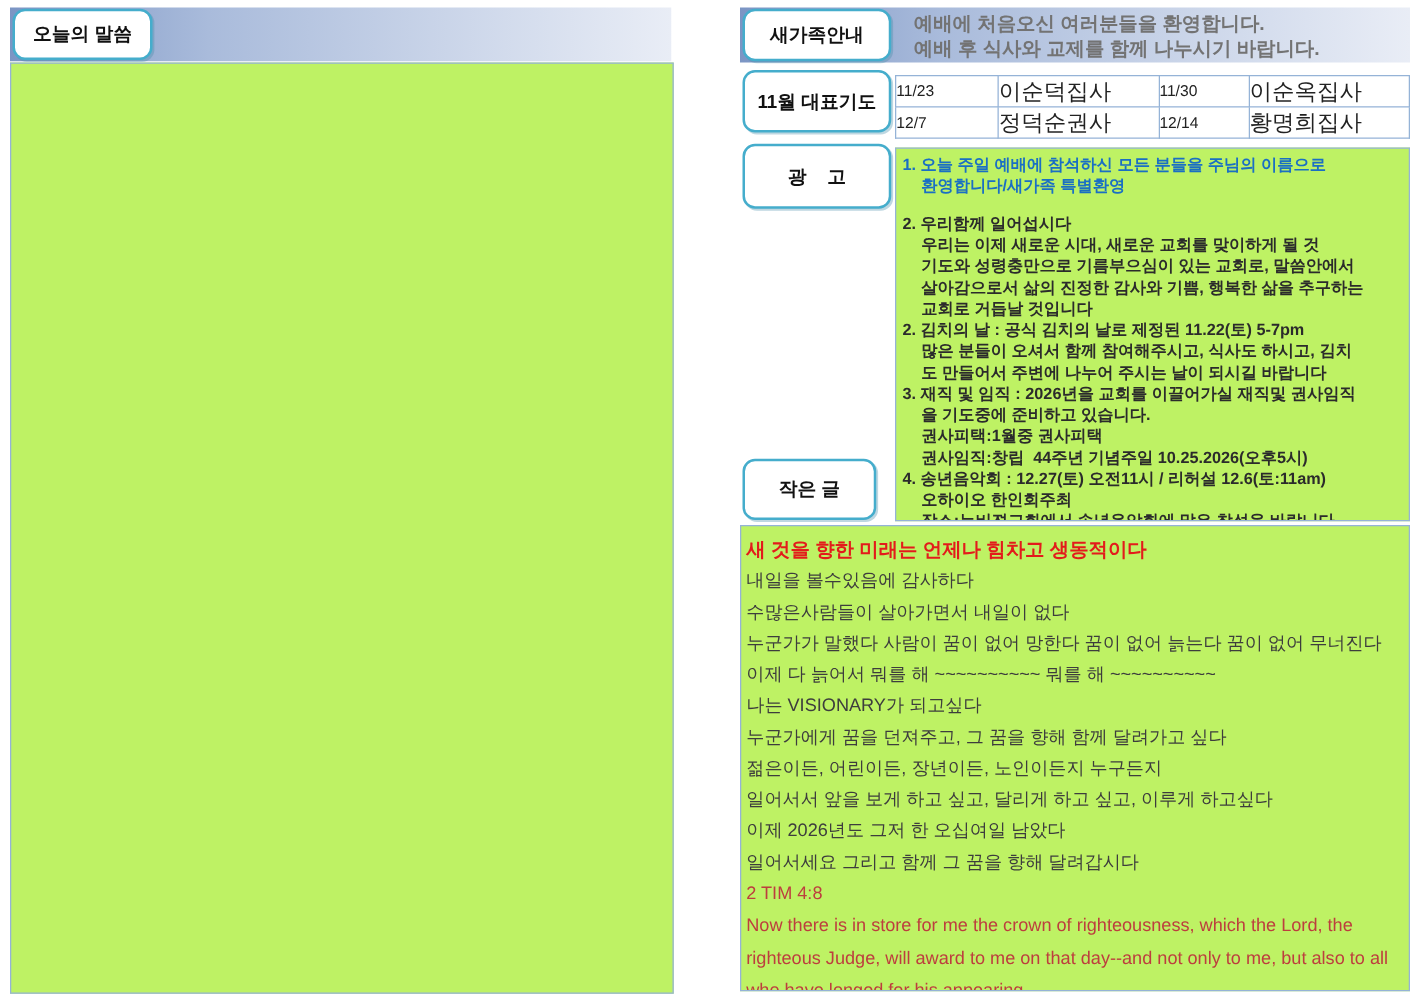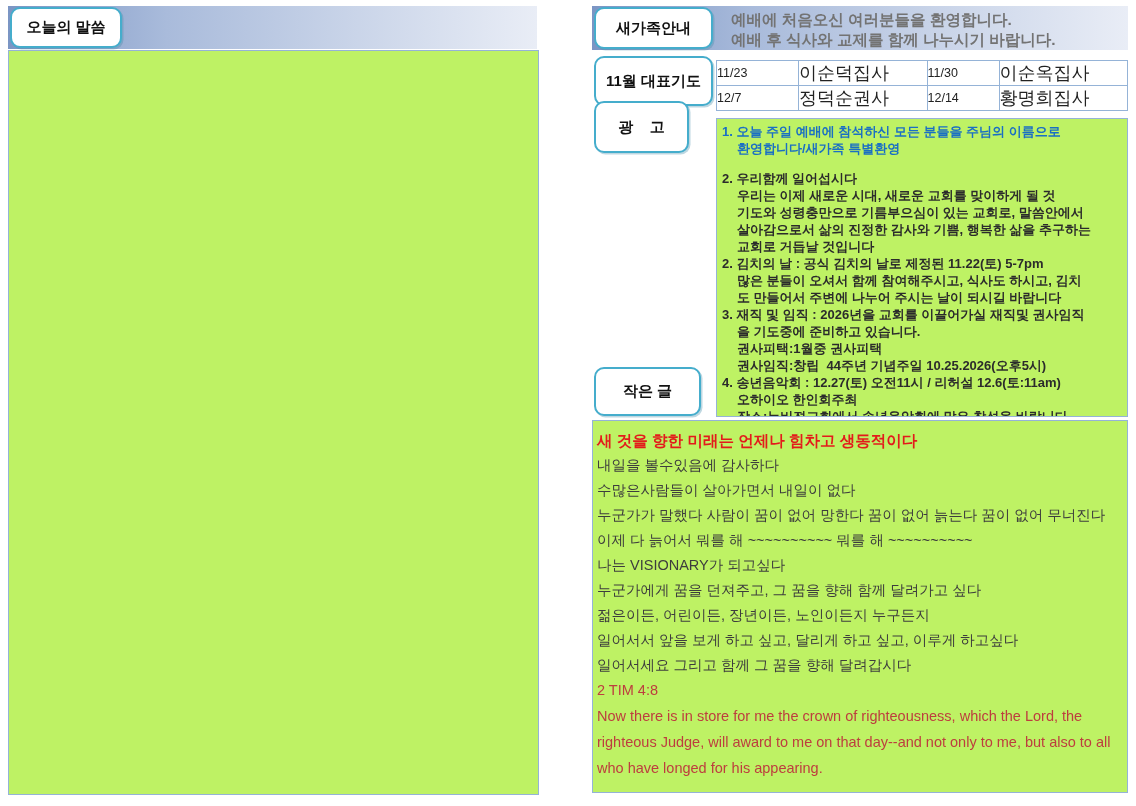--- a/index.html
+++ b/index.html
@@ -101,21 +101,21 @@
   </tr>
   <tr>
     <td class="date">12/7</td>
     <td class="name">정덕순권사</td>
     <td class="date date2">12/14</td>
     <td class="name">황명희집사</td>
   </tr>
 </tbody>
   </table>
 
-<div class="abs bubble" style="left:594px; top:101px; width:95px; height:52px;">
+<div class="abs bubble" style="left:594px; top:115px; width:119px; height:52px;">
   <span>광    고</span>
 </div>
 
 <div class="abs light-box" id="ann-box">
   <div class="line blue">1. 오늘 주일 예배에 참석하신 모든 분들을 주님의 이름으로</div>
   <div class="line blue ind">환영합니다/새가족 특별환영</div>
   <div class="gap"></div>
   <div class="line">2. 우리함께 일어섭시다</div>
   <div class="line ind">우리는 이제 새로운 시대, 새로운 교회를 맞이하게 될 것</div>
   <div class="line ind">기도와 성령충만으로 기름부으심이 있는 교회로, 말씀안에서</div>
@@ -140,16 +140,17 @@
 <div class="abs light-box" id="poem-box">
   <div class="line poem-title">새 것을 향한 미래는 언제나 힘차고 생동적이다</div>
   <div class="line">내일을 볼수있음에 감사하다</div>
   <div class="line">수많은사람들이 살아가면서 내일이 없다</div>
   <div class="line">누군가가 말했다 사람이 꿈이 없어 망한다 꿈이 없어 늙는다 꿈이 없어 무너진다</div>
   <div class="line">이제 다 늙어서 뭐를 해 ~~~~~~~~~~ 뭐를 해 ~~~~~~~~~~</div>
   <div class="line">나는 VISIONARY가 되고싶다</div>
   <div class="line">누군가에게 꿈을 던져주고, 그 꿈을 향해 함께 달려가고 싶다</div>
   <div class="line">젊은이든, 어린이든, 장년이든, 노인이든지 누구든지</div>
   <div class="line">일어서서 앞을 보게 하고 싶고, 달리게 하고 싶고, 이루게 하고싶다</div>
+  <div class="line">이제 2026년도 그저 한 오십여일 남았다</div>
   <div class="line">일어서세요 그리고 함께 그 꿈을 향해 달려갑시다</div>
   <div class="line verse-ref">2 TIM 4:8</div>
   <div class="verse-text">Now there is in store for me the crown of righteousness, which the Lord, the righteous Judge, will award to me on that day--and not only to me, but also to all who have longed for his appearing.</div>
 </div>
 
 </body></html>

